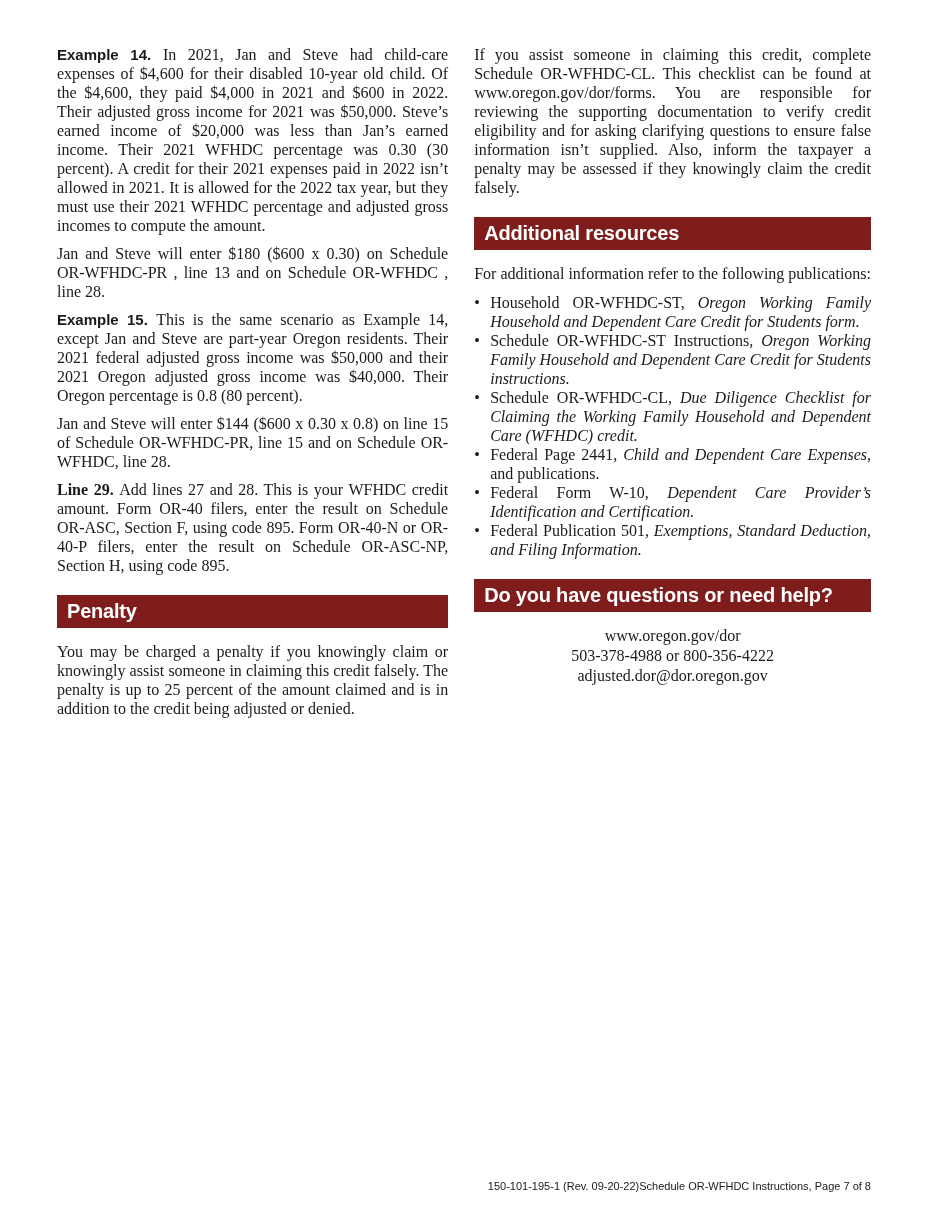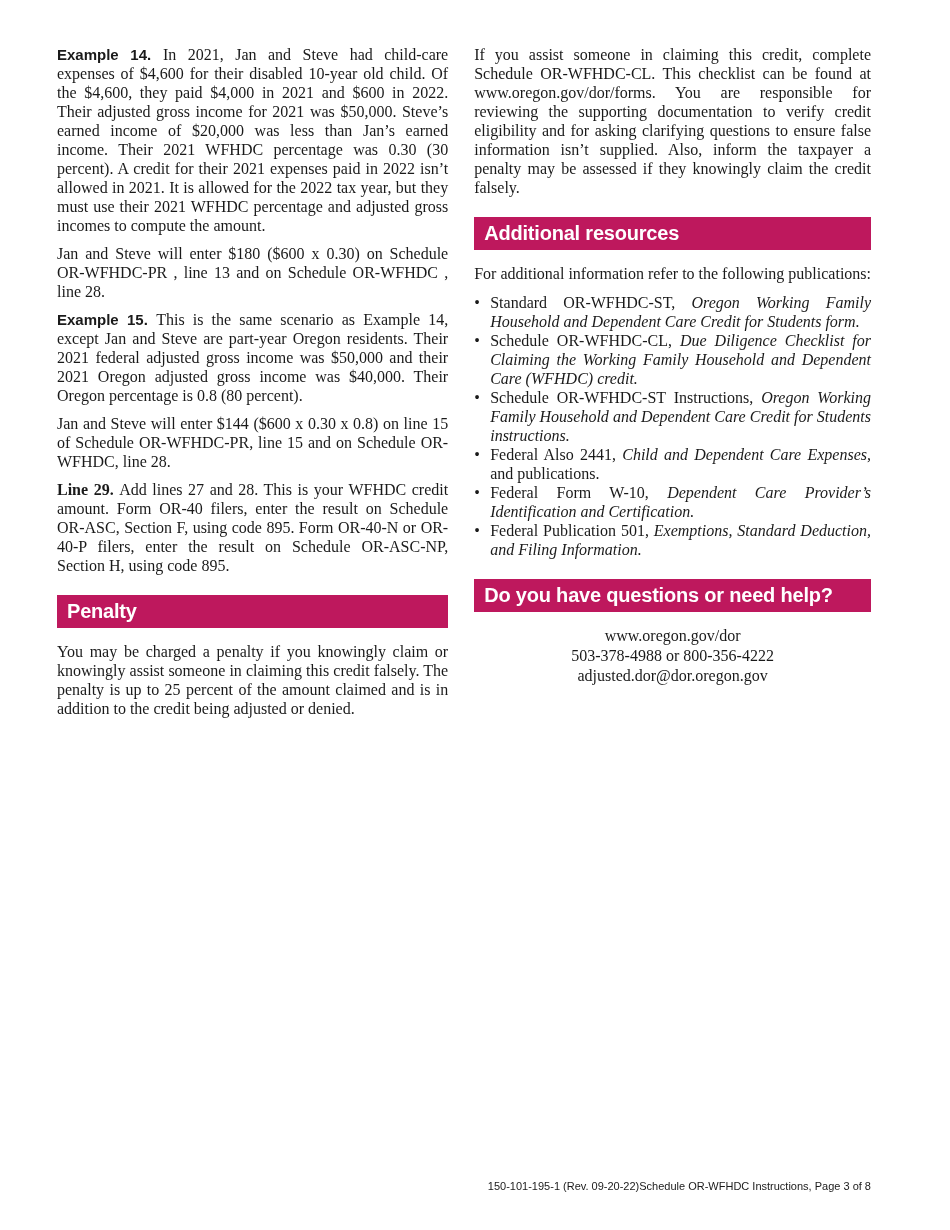--- a/index.html
+++ b/index.html
@@ -23,21 +23,21 @@
   }
   .col { width: 405px; }
   .col p { margin: 0 0 9px 0; text-align: justify; }
   .lead-sans {
     font-family: "Liberation Sans", sans-serif;
     font-weight: 700;
     font-size: 15px;
   }
   .lead-serif { font-weight: 700; }
   .section-bar {
-    background: #be185d;
+    background: #7f1d1d;
     color: #ffffff;
     font-family: "Liberation Sans", sans-serif;
     font-weight: 700;
     font-size: 20px;
     height: 33px;
     display: flex;
     align-items: center;
     padding: 0 10px;
     margin: 20px 0 14px 0;
     letter-spacing: -0.2px;
@@ -102,38 +102,38 @@
     <div class="col">
       <p>If you assist someone in claiming this credit, complete Schedule OR-WFHDC-CL. This checklist can be found at www.oregon.gov/dor/forms. You are responsible for reviewing the supporting documentation to verify credit eligibility and for asking clarifying questions to ensure false information isn’t supplied. Also, inform the taxpayer a penalty may be assessed if they knowingly claim the credit falsely.</p>
 
       <div class="section-bar">
           <span>Additional resources</span>
         </div>
 
       <p class="resources-intro">For additional information refer to the following publications:</p>
 
       <ul class="resources-list">
-        <li><span>Standard OR-WFHDC-ST, </span><span class="italic">Oregon Working Family Household and Dependent Care Credit for Students form.</span><span></span></li>
+        <li><span>Household OR-WFHDC-ST, </span><span class="italic">Oregon Working Family Household and Dependent Care Credit for Students form.</span><span></span></li>
+        <li><span>Schedule OR-WFHDC-ST Instructions, </span><span class="italic">Oregon Working Family Household and Dependent Care Credit for Students instructions.</span><span></span></li>
         <li><span>Schedule OR-WFHDC-CL, </span><span class="italic">Due Diligence Checklist for Claiming the Working Family Household and Dependent Care (WFHDC) credit.</span><span></span></li>
-        <li><span>Schedule OR-WFHDC-ST Instructions, </span><span class="italic">Oregon Working Family Household and Dependent Care Credit for Students instructions.</span><span></span></li>
-        <li><span>Federal Also 2441, </span><span class="italic">Child and Dependent Care Expenses,</span><span> and publications.</span></li>
+        <li><span>Federal Page 2441, </span><span class="italic">Child and Dependent Care Expenses,</span><span> and publications.</span></li>
         <li><span>Federal Form W-10, </span><span class="italic">Dependent Care Provider’s Identification and Certification.</span><span></span></li>
         <li><span>Federal Publication 501, </span><span class="italic">Exemptions, Standard Deduction, and Filing Information.</span><span></span></li>
       </ul>
 
       <div class="section-bar">
           <span>Do you have questions or need help?</span>
         </div>
 
       <div class="help-block">
         <p>www.oregon.gov/dor</p>
         <p>503-378-4988 or 800-356-4222</p>
         <p>adjusted.dor@dor.oregon.gov</p>
       </div>
     </div>
 
   </div>
 
   <div class="footer">
     <span>150-101-195-1 (Rev. 09-20-22)</span>
-    <span>Schedule OR-WFHDC Instructions, Page 3 of 8</span>
+    <span>Schedule OR-WFHDC Instructions, Page 7 of 8</span>
   </div>
 </div>
 
 </body></html>

